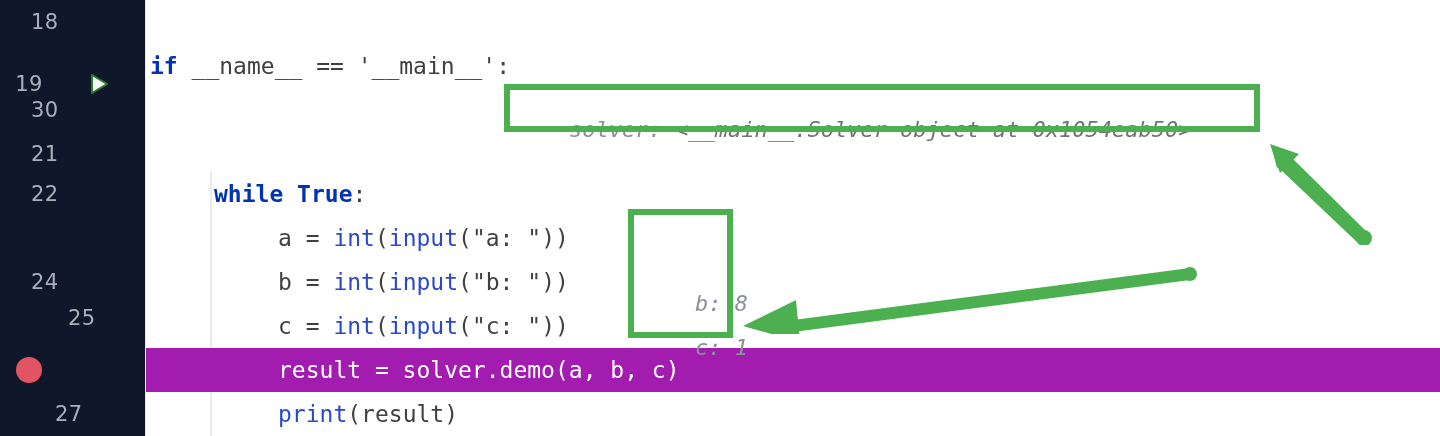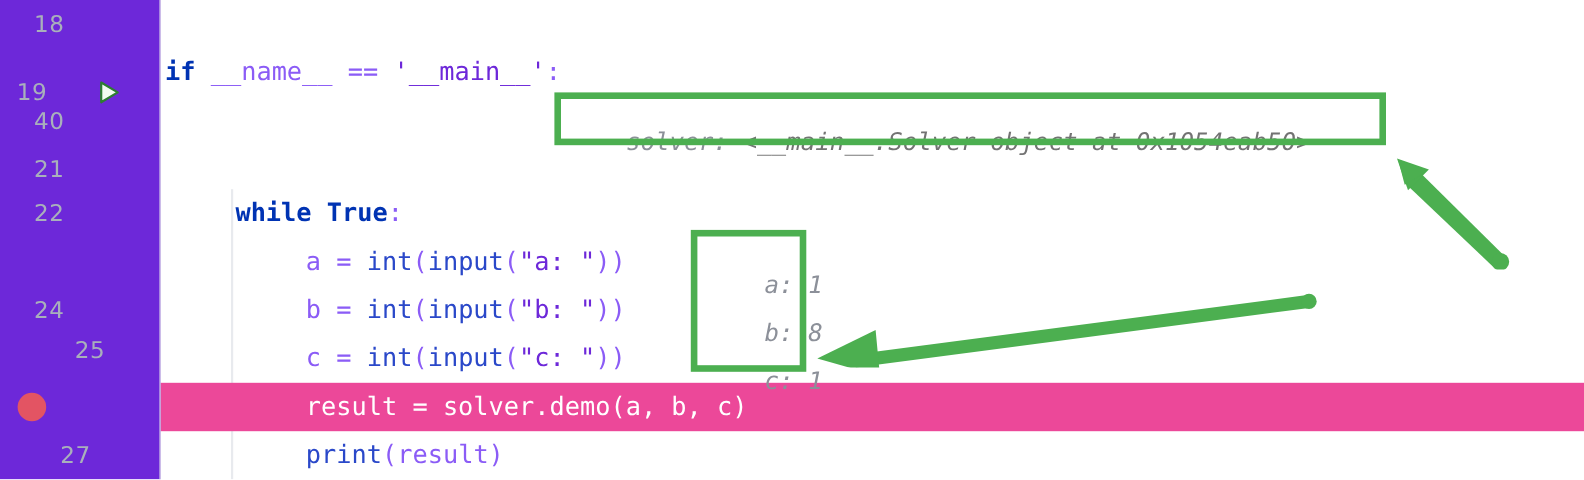--- a/index.html
+++ b/index.html
@@ -18,21 +18,21 @@
     overflow: hidden;
   }
 
   
   .gutter {
     position: absolute;
     left: 0;
     top: 0;
     width: 146px;
     height: 436px;
-    background: #6d28d9;
+    background: #0f172a;
     z-index: 3;
   }
   .gutter-sep {
     position: absolute;
     left: 145px;
     top: 0;
     width: 1px;
     height: 436px;
     background: #e4e6ea;
     z-index: 4;
@@ -110,31 +110,31 @@
     align-items: center;
     white-space: pre;
     font-family: "DejaVu Sans Mono", monospace;
     font-size: 23px;
     color: #000000;
     z-index: 3;
   }
   .code-row .txt { padding-left: 4px; }
 
   .row-highlight {
-    background: #ec4899;
+    background: #a21caf;
     z-index: 4;
   }
   .row-highlight .txt,
   .row-highlight .tok { color: #ffffff !important; }
 
   
   .kw   { color: #0033b3; font-weight: 700; }
   .bi   { color: #2a48c9; }
-  .str  { color: #6d28d9; }
-  .pl   { color: #8b5cf6; }
+  .str  { color: #404040; }
+  .pl   { color: #404040; }
 
   
   .hint {
     font-family: "DejaVu Sans Mono", monospace;
     font-style: italic;
     font-size: 22px;
     white-space: pre;
   }
   .hint-name { color: #8c9099; }
   .hint-val  { color: #737373; text-align: right; }
@@ -205,23 +205,20 @@
     <div class="code-row" style="top:392px;padding-left:128px;">
       <span class="txt"><span class="tok bi">print</span><span class="tok pl">(</span><span class="tok pl">result</span><span class="tok pl">)</span></span>
     </div>
 
   </div>
 
   <div class="hint hint-inline" style="left:516px; top:92px;">
     <span class="hint-name">solver: </span><span class="hint-val">&lt;__main__.Solver object at 0x1054eab50&gt;</span>
   </div>
 
-  <div class="hint hint-inline" style="left:642px; top:222px;">
-    <span class="hint-name">a: </span><span class="hint-name">1</span>
-  </div>
 
   <div class="hint hint-inline" style="left:642px; top:266px;">
     <span class="hint-name">b: </span><span class="hint-name">8</span>
   </div>
 
   <div class="hint hint-inline" style="left:642px; top:310px;">
     <span class="hint-name">c: </span><span class="hint-name">1</span>
   </div>
 
   <div class="gutter">
@@ -234,21 +231,21 @@
     <div class="gutter-row" style="top:62px;gap:37px;">
       <div class="lineno">19</div>
       <div class="gutter-icons">
         <svg class="run-icon" viewBox="0 0 22 24">
           <polygon points="4,3 19,12 4,21" fill="#f2fbf2" stroke="#2e7d32" stroke-width="2" stroke-linejoin="round"></polygon>
         </svg>
       </div>
     </div>
 
     <div class="gutter-row" style="top:88px;">
-      <div class="lineno">40</div>
+      <div class="lineno">30</div>
       <div class="gutter-icons"></div>
     </div>
 
     <div class="gutter-row" style="top:132px;">
       <div class="lineno">21</div>
       <div class="gutter-icons"></div>
     </div>
 
     <div class="gutter-row" style="top:172px;">
       <div class="lineno">22</div>

